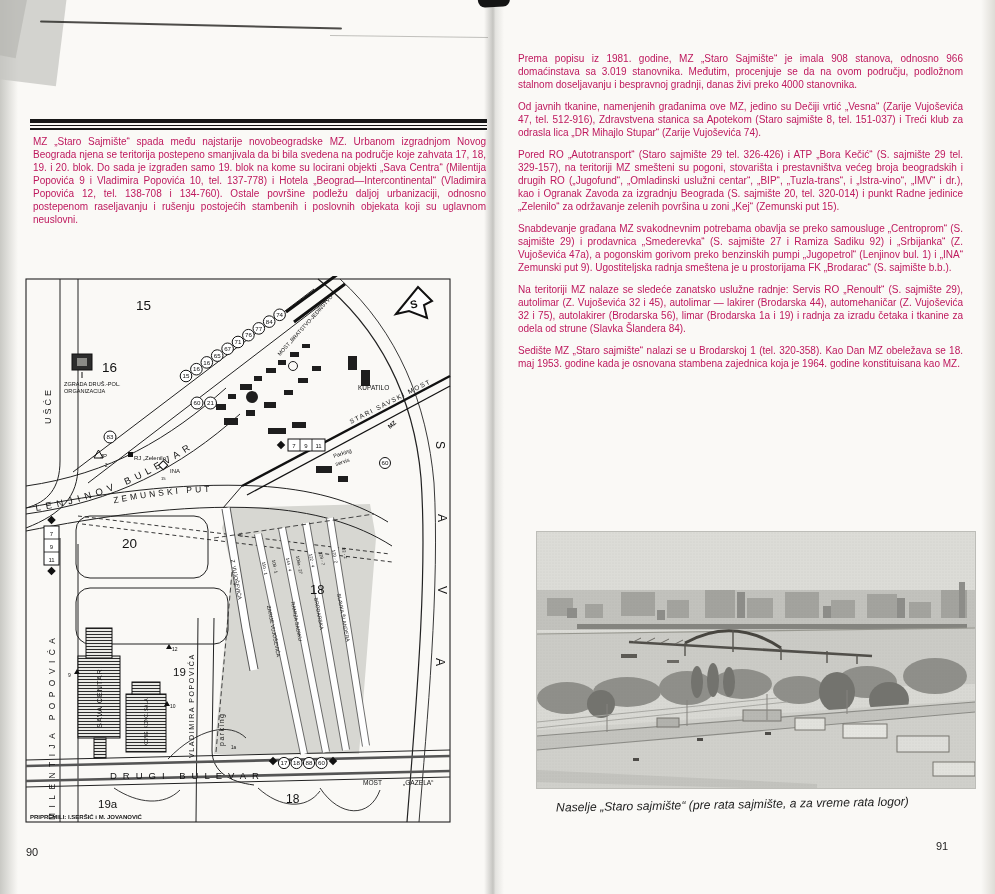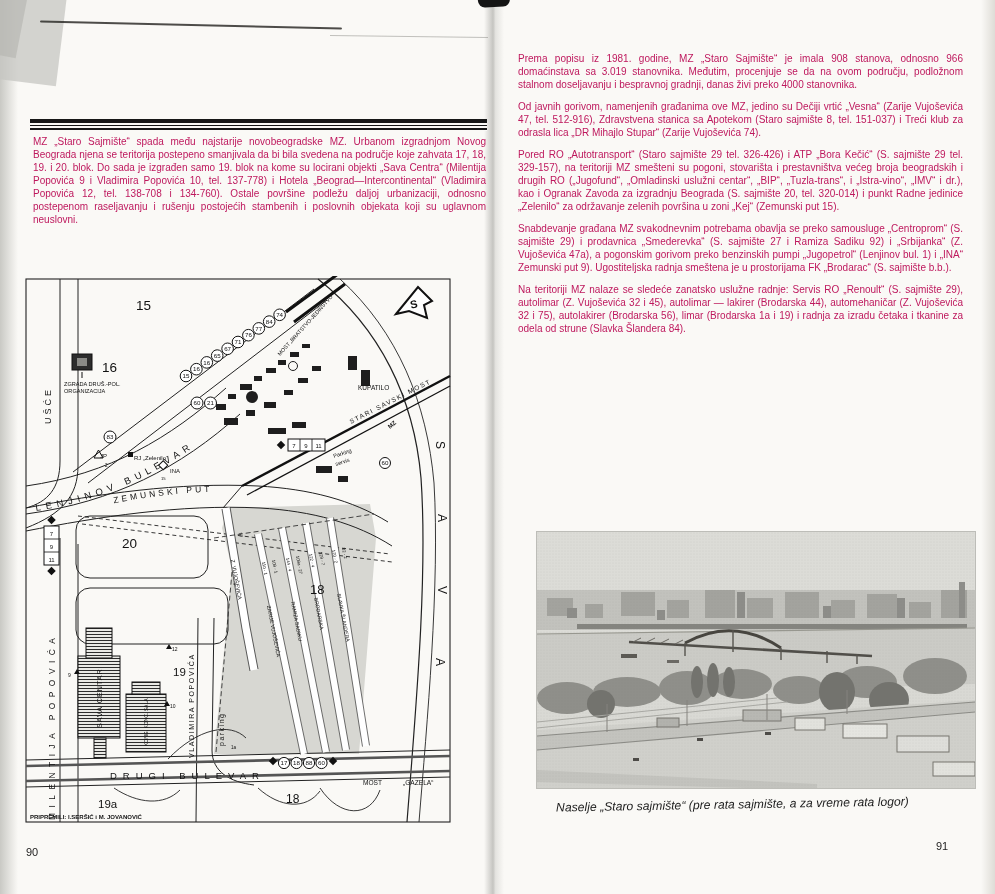--- a/index.html
+++ b/index.html
@@ -355,24 +355,25 @@
     </g>
 
     <text x="12" y="543" font-size="6" font-weight="bold">PRIPREMILI: I.SERŠIĆ i M. JOVANOVIĆ</text>
   </svg>
   </div>
 
   <div class="pagenum pn-left">90</div>
 
   <div class="bodytext rightcol">
     <p><span>Prema popisu iz 1981. godine, MZ „Staro Sajmište“ je imala 908 stanova, odnosno 966 domaćinstava sa 3.019 stanovnika. Međutim, procenjuje se da na ovom području, podložnom stalnom doseljavanju i bespravnoj gradnji, danas živi preko 4000 stanovnika.</span></p>
-    <p><span>Od javnih gorivom, namenjenih građanima ove MZ, jedino su </span><b>Dečiji vrtić „Vesna“</b><span> (Zarije Vujoševića 47, tel. 512-916), </span><b>Zdravstvena stanica sa Apotekom (Staro sajmište 8, tel. 151-037) i Treći klub za odrasla lica „DR Mihajlo Stupar“</b><span> (Zarije Vujoševića 74).</span></p>
+    <p><span>Od javnih tkanine, namenjenih građanima ove MZ, jedino su </span><b>Dečiji vrtić „Vesna“</b><span> (Zarije Vujoševića 47, tel. 512-916), </span><b>Zdravstvena stanica sa Apotekom (Staro sajmište 8, tel. 151-037) i Treći klub za odrasla lica „DR Mihajlo Stupar“</b><span> (Zarije Vujoševića 74).</span></p>
     <p><span>Pored </span><b>RO „Autotransport“</b><span> (Staro sajmište 29 tel. 326-426) i </span><b>ATP „Bora Kečić“</b><span> (S. sajmište 29 tel. 329-157), na teritoriji MZ smešteni su pogoni, stovarišta i prestavništva većeg broja beogradskih i drugih RO (</span><b>„Jugofund“, „Omladinski uslužni centar“, „BIP“, „Tuzla-trans“, i „Istra-vino“, „IMV“</b><span> i dr.), kao i </span><b>Ogranak Zavoda za izgradnju Beograda</b><span> (S. sajmište 20, tel. 320-014) i punkt </span><b>Radne jedinice „Zelenilo“ za održavanje zelenih površina u zoni „Kej“ (Zemunski put 15).</b></p>
     <p><b>Snabdevanje građana MZ svakodnevnim potrebama obavlja se preko samousluge „Centroprom“</b><span> (S. sajmište 29) i prodavnica </span><b>„Smederevka“</b><span> (S. sajmište 27 i Ramiza Sadiku 92) i </span><b>„Srbijanka“</b><span> (Z. Vujoševića 47a), a pogonskim gorivom preko benzinskih pumpi </span><b>„Jugopetrol“</b><span> (Lenjinov bul. 1) i </span><b>„INA“</b><span> Zemunski put 9). Ugostiteljska radnja smeštena je u prostorijama </span><b>FK „Brodarac“</b><span> (S. sajmište b.b.).</span></p>
     <p><span>Na teritoriji MZ nalaze se sledeće zanatsko uslužne radnje: </span><b>Servis RO „Renoult“</b><span> (S. sajmište 29), </span><b>autolimar</b><span> (Z. Vujoševića 32 i 45), </span><b>autolimar — lakirer</b><span> (Brodarska 44), automehaničar (Z. Vujoševića 32 i 75), </span><b>autolakirer</b><span> (Brodarska 56), </span><b>limar</b><span> (Brodarska 1a i 19) i </span><b>radnja za izradu četaka i tkanine za odela od strune</b><span> (Slavka Šlandera 84).</span></p>
+    <p><b>Sedište MZ „Staro sajmište“ nalazi se u Brodarskoj 1 (tel. 320-358).</b><span> Kao Dan MZ obeležava se 18. maj 1953. godine kada je osnovana stambena zajednica koja je 1964. godine konstituisana kao MZ.</span></p>
   </div>
 
   <div class="photo-wrap">
     <svg width="438" height="256" viewBox="0 0 438 256">
       <defs>
         <pattern id="dots" width="3" height="3" patternUnits="userSpaceOnUse">
           <circle cx="1" cy="1" r="0.55" fill="#70706c"></circle>
         </pattern>
       </defs>
       <rect width="438" height="256" fill="#d9d9d4"></rect>

